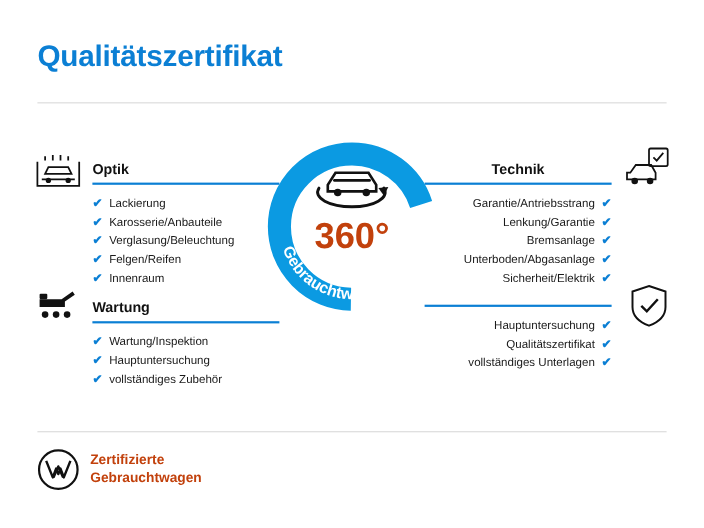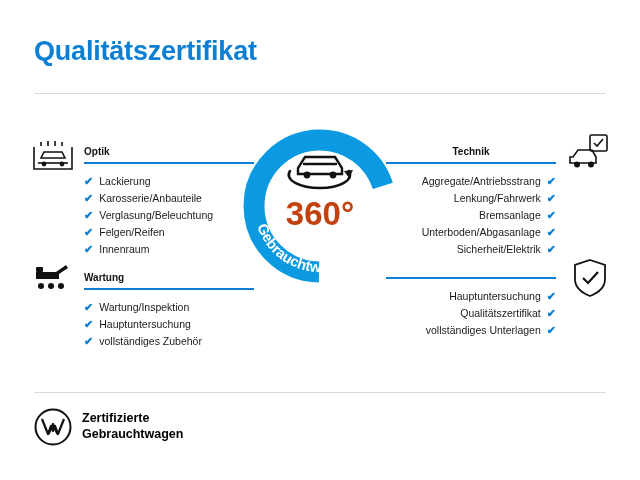--- a/index.html
+++ b/index.html
@@ -44,21 +44,21 @@
     left: 34px;
     top: 392px;
     width: 572px;
     height: 1px;
     background: #d9d9d9;
   }
 
   
   .block { position: absolute; }
   .block-head {
-    font-size: 10px;
+    font-size: 13px;
     font-weight: bold;
     color: #111;
     white-space: nowrap;
   }
   .head-rule {
     height: 2px;
     background: #0b7fd4;
     margin-top: 5px;
   }
   .list {
@@ -133,21 +133,21 @@
     left: 34px;
     top: 408px;
   }
   .footer-text {
     position: absolute;
     left: 82px;
     top: 410px;
     font-size: 12.5px;
     font-weight: bold;
     line-height: 16px;
-    color: #000000;
+    color: #c2410c;
   }
 </style>
 </head>
 <body>
 
 <div class="page">
 
   <div class="title">Qualitätszertifikat</div>
   <div class="title-rule"></div>
 
@@ -239,25 +239,25 @@
           <span>vollständiges Zubehör</span>
         </li>
     </ul>
   </div>
 
   <div class="block right" id="blk-technik">
     <div class="block-head">Technik</div>
     <div class="head-rule"></div>
     <ul class="list">
       <li>
-          <span>Aggregate/Antriebsstrang</span>
-          <span class="check">✔</span>
-        </li>
-      <li>
-          <span>Lenkung/Fahrwerk</span>
+          <span>Garantie/Antriebsstrang</span>
+          <span class="check">✔</span>
+        </li>
+      <li>
+          <span>Lenkung/Garantie</span>
           <span class="check">✔</span>
         </li>
       <li>
           <span>Bremsanlage</span>
           <span class="check">✔</span>
         </li>
       <li>
           <span>Unterboden/Abgasanlage</span>
           <span class="check">✔</span>
         </li>

